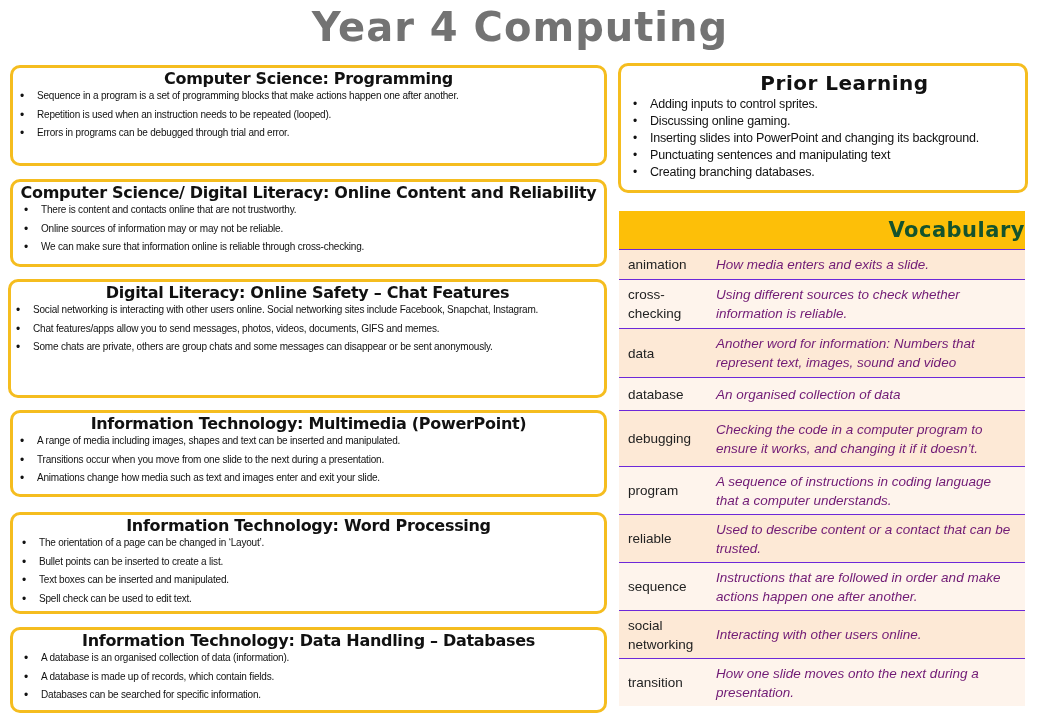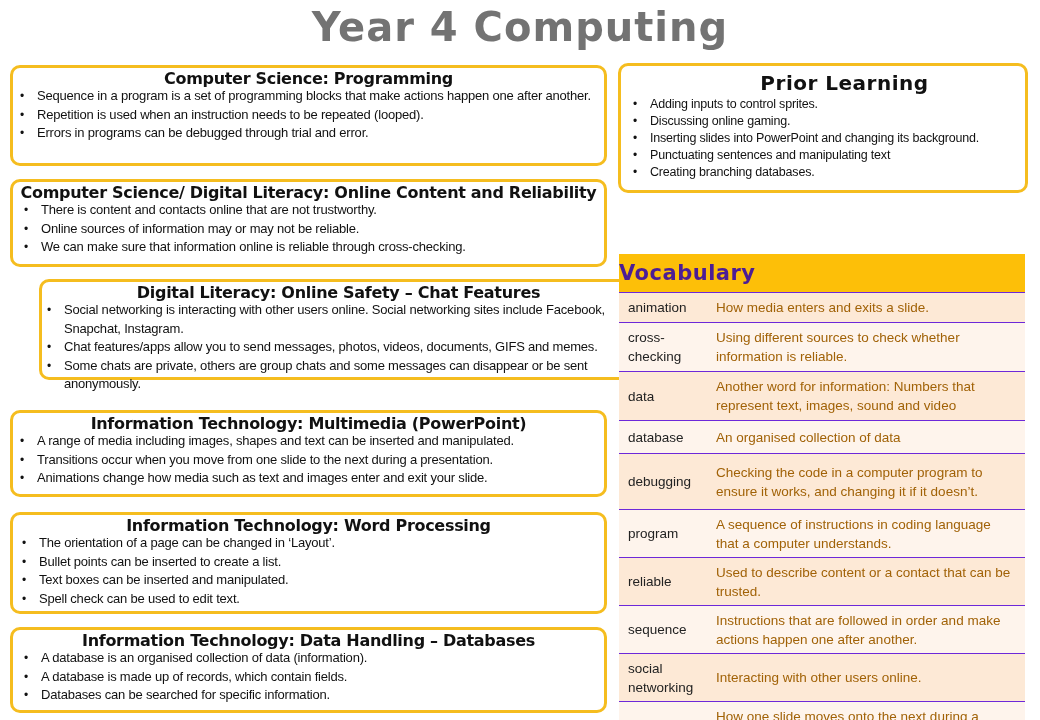--- a/index.html
+++ b/index.html
@@ -4,32 +4,32 @@
 <style>
   html, body { margin:0; padding:0; }
   body { width:1040px; height:720px; background:#ffffff; position:relative; overflow:hidden;
          font-family:"Liberation Sans", sans-serif; color:#111; }
   .title { position:absolute; left:0; top:4px; width:1040px; text-align:center;
            font-family:"DejaVu Sans", sans-serif; font-weight:bold; font-size:40px; letter-spacing:1px; color:#737373; }
   .box { position:absolute; border:3.5px solid #f5bd1f; border-radius:10px; box-sizing:border-box; background:#fff; }
   .box h3 { margin:0; text-align:center; font-family:"DejaVu Sans", sans-serif; font-size:16px; font-weight:bold;
             letter-spacing:-0.3px; line-height:17px; padding-top:2px; }
   .box ul { margin:0; padding:0 0 0 24px; list-style:none; }
-  .box li { position:relative; font-size:13px; line-height:18.5px; letter-spacing:-0.2px; }
+  .box li { position:relative; font-size:10px; line-height:18.5px; letter-spacing:-0.2px; }
   .box li::before { content:"\2022"; position:absolute; left:-17px; top:0; font-size:12px; }
   .prior h3 { font-size:20px; line-height:26px; padding-top:4px; letter-spacing:0.5px;padding-left:43px; }
   .prior li { font-size:12.5px; line-height:17px; }
   .vocab { position:absolute; left:619px; top:211px; width:406px; }
-  .vocab .vhead { height:38px; background:#fdbf08; color:#4c1d95; text-align:left; font-family:"DejaVu Sans", sans-serif;
-                  font-weight:bold; font-size:21px; line-height:38px; letter-spacing:0.5px;margin-top:43px; }
+  .vocab .vhead { height:38px; background:#fdbf08; color:#14532d; text-align:right; font-family:"DejaVu Sans", sans-serif;
+                  font-weight:bold; font-size:21px; line-height:38px; letter-spacing:0.5px; }
   .vrow { display:flex; align-items:center; border-top:1px solid #6d28d9; box-sizing:border-box; }
   .vrow:nth-child(odd) { background:#fde9d6; }
   .vrow:nth-child(even) { background:#fef4ec; }
   .vterm { width:97px; padding-left:9px; box-sizing:border-box; font-size:13.5px; line-height:19px; color:#222; }
-  .vdef { flex:1; padding-right:10px; font-size:13.5px; line-height:19px; color:#a16207; }
+  .vdef { flex:1; padding-right:10px; font-size:13.5px; line-height:19px; color:#701a75;font-style:italic; }
 </style>
 </head>
 <body>
 
 <div class="title">Year 4 Computing</div>
 
 <div class="box" style="left:10px;top:65px;width:597px;height:101px;">
   <h3>Computer Science: Programming</h3>
   <ul>
     <li>Sequence in a program is a set of programming blocks that make actions happen one after another.</li>
@@ -40,21 +40,21 @@
 
 <div class="box" style="left:10px;top:179px;width:597px;height:88px;">
   <h3>Computer Science/ Digital Literacy: Online Content and Reliability</h3>
   <ul style="padding-left:28px;">
     <li>There is content and contacts online that are not trustworthy.</li>
     <li>Online sources of information may or may not be reliable.</li>
     <li>We can make sure that information online is reliable through cross-checking.</li>
   </ul>
 </div>
 
-<div class="box" style="left:8px;top:279px;width:599px;height:101px;margin-left:31px;">
+<div class="box" style="left:8px;top:279px;width:599px;height:119px;">
   <h3>Digital Literacy: Online Safety – Chat Features</h3>
   <ul style="padding-left:22px;">
     <li>Social networking is interacting with other users online. Social networking sites include Facebook, Snapchat, Instagram.</li>
     <li>Chat features/apps allow you to send messages, photos, videos, documents, GIFS and memes.</li>
     <li>Some chats are private, others are group chats and some messages can disappear or be sent anonymously.</li>
   </ul>
 </div>
 
 <div class="box" style="left:10px;top:410px;width:597px;height:87px;">
   <h3>Information Technology: Multimedia (PowerPoint)</h3>

